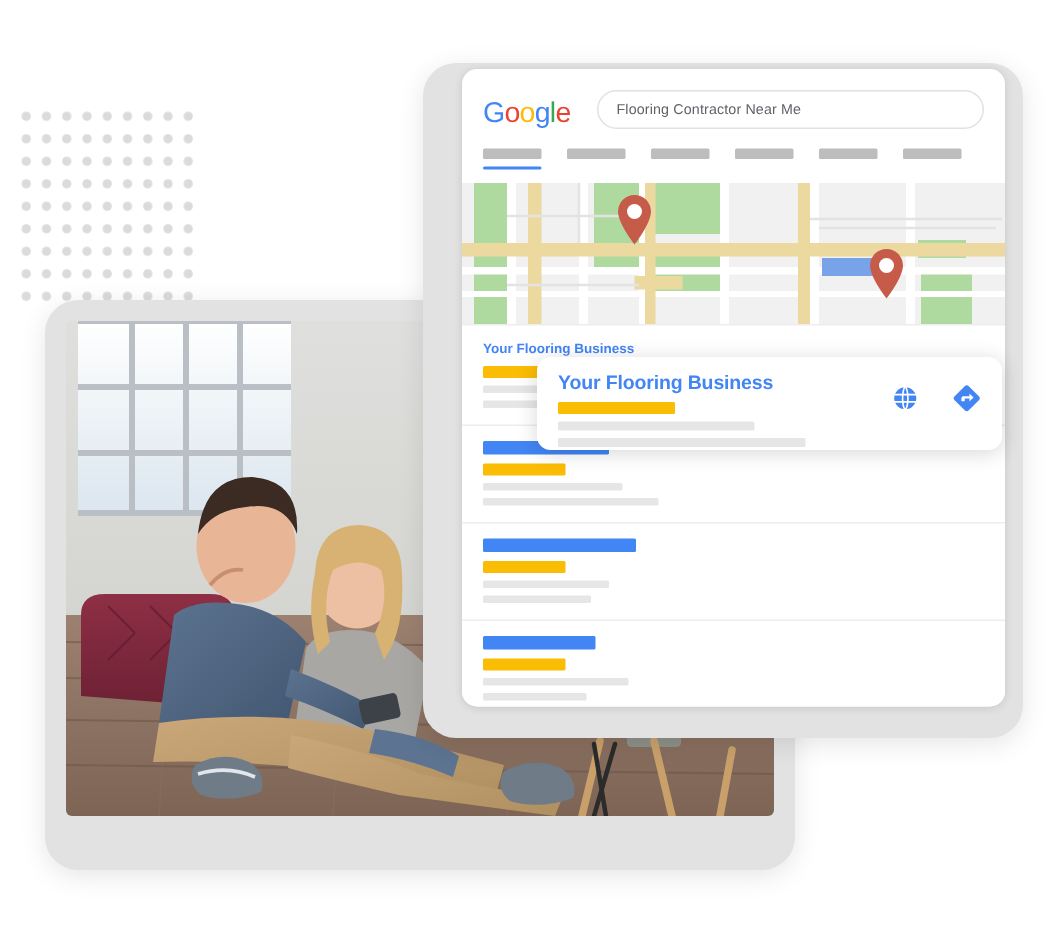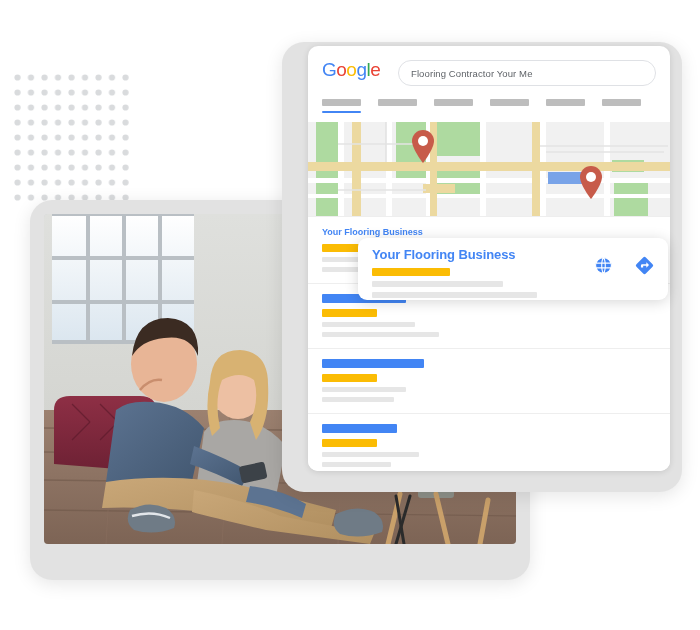--- a/index.html
+++ b/index.html
@@ -50,21 +50,21 @@
     width: 362px; height: 425px;
     background: #ffffff;
     border-radius: 10px;
     z-index: 4;
     box-shadow: 0 1px 6px rgba(0,0,0,.12);
     overflow: hidden;
   }
 
   
   #search-row {
-    display: flex; align-items: flex-start;
+    display: flex; align-items: flex-end;
     padding: 14px 14px 0 14px;
     gap: 14px;
   }
   #google-logo { font-size: 0; line-height: 0; }
   #search-box {
     flex: 1;
     height: 26px;
     border: 1px solid #dfe1e5;
     border-radius: 13px;
     display: flex; align-items: center;
@@ -283,21 +283,21 @@
 
     <div id="search-row">
       <div id="google-logo">
         <svg width="62" height="21" viewBox="0 0 124 42" aria-hidden="true">
           <text x="0" y="32" font-family="Liberation Sans, sans-serif" font-size="38" letter-spacing="-1">
             <tspan fill="#4285F4">G</tspan><tspan fill="#EA4335">o</tspan><tspan fill="#FBBC05">o</tspan><tspan fill="#4285F4">g</tspan><tspan fill="#34A853">l</tspan><tspan fill="#EA4335">e</tspan>
           </text>
         </svg>
       </div>
       <div id="search-box">
-        <span id="search-text" title="Search Google or type a URL">Flooring Contractor Your Me</span>
+        <span id="search-text" title="Search Google or type a URL">Flooring Contractor Near Me</span>
       </div>
     </div>
 
     <div id="nav-tabs">
       <div class="nav-tab active">
           <div class="bar"></div>
           <div class="underline"></div>
         </div>
       <div class="nav-tab">
           <div class="bar"></div>

